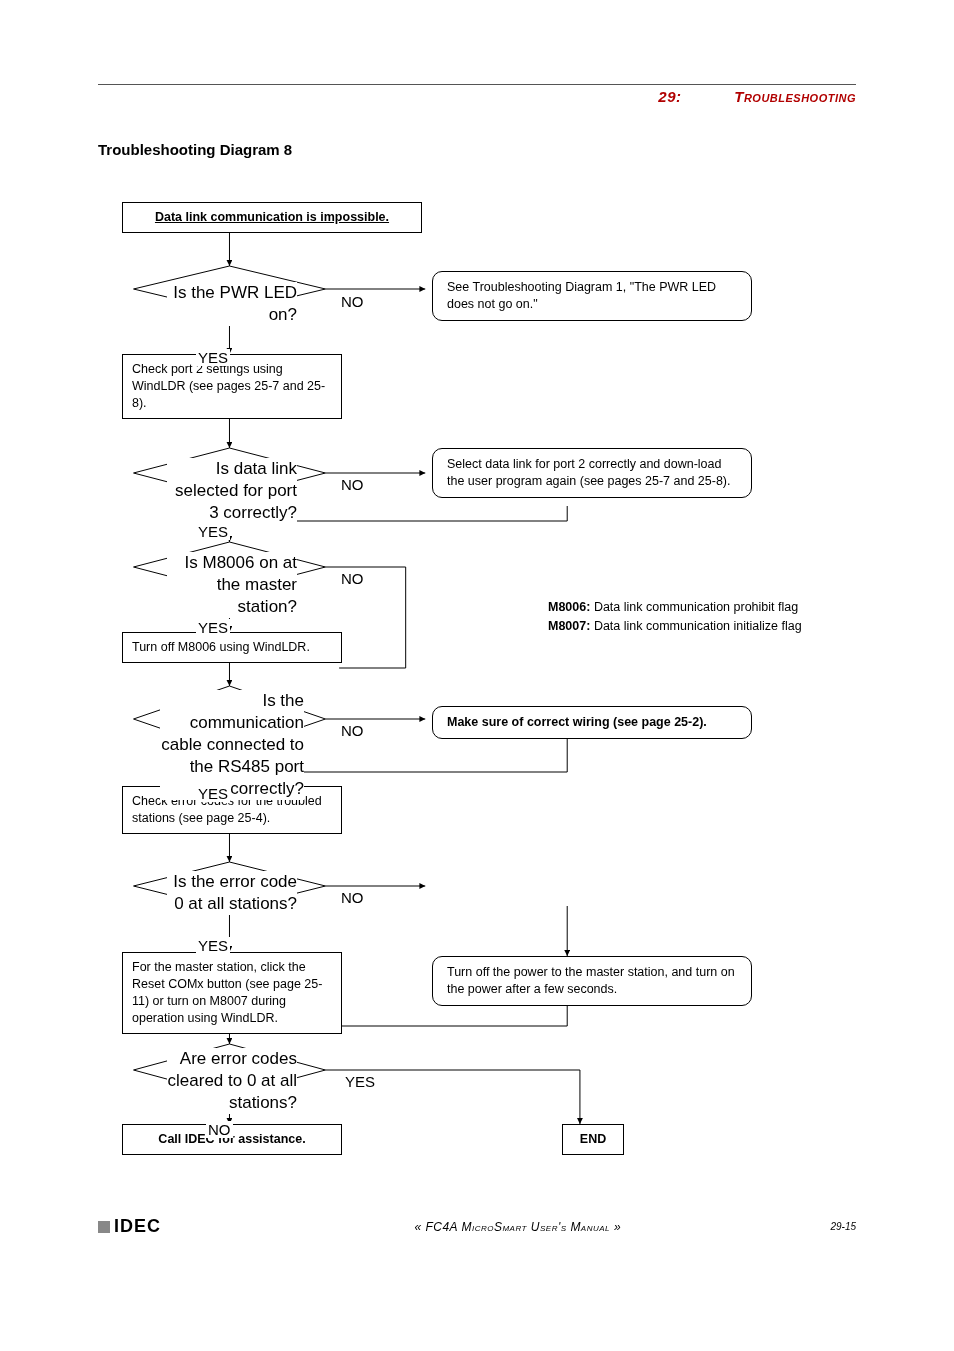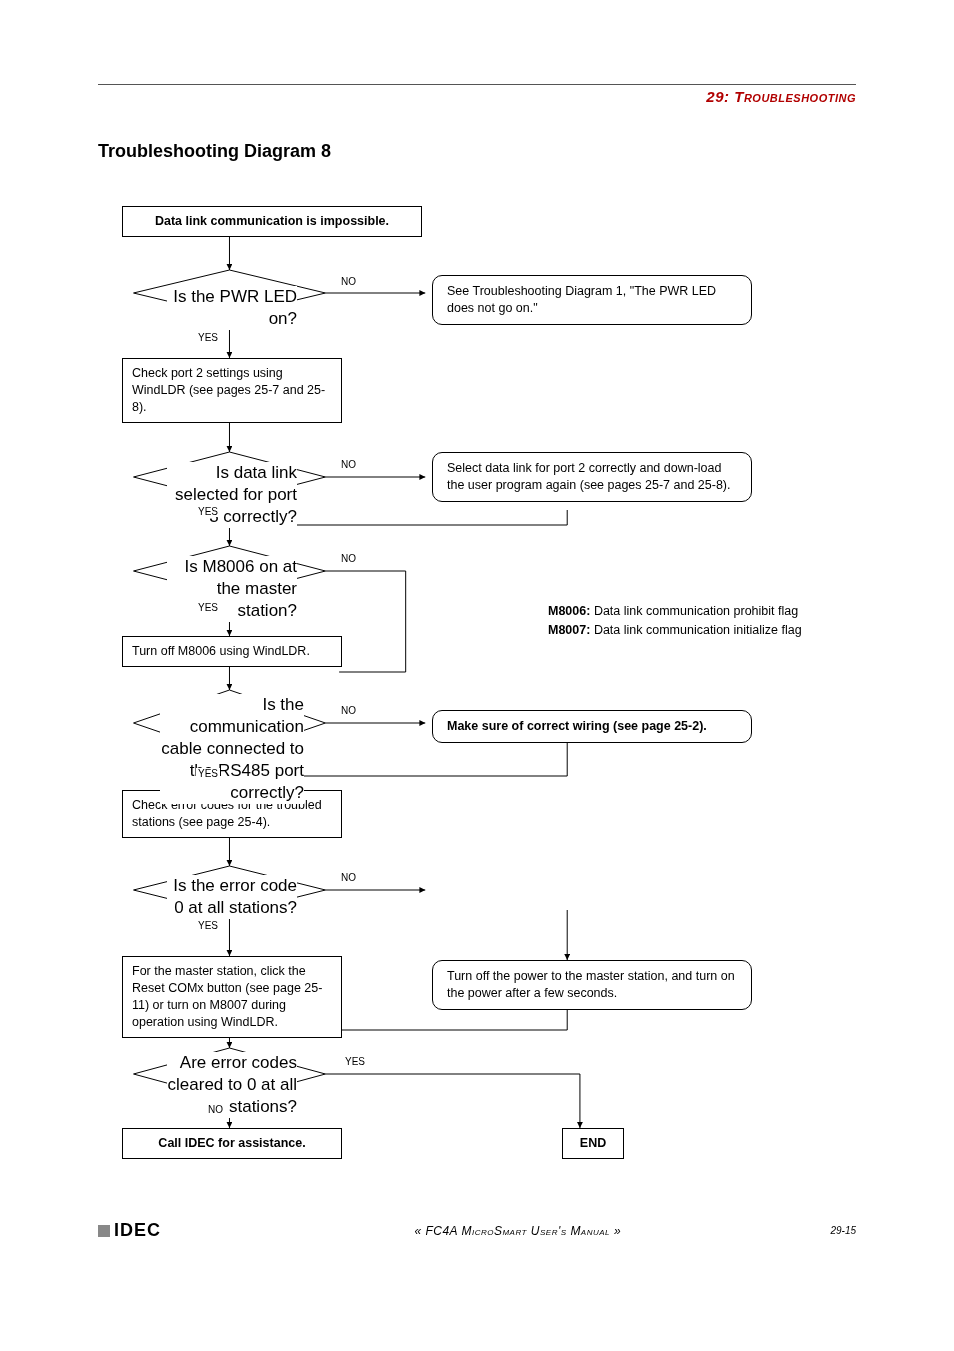--- a/index.html
+++ b/index.html
@@ -23,24 +23,24 @@
     text-align: right;
     font-style: italic;
     font-weight: bold;
     color: #b10000;
     font-size: 15px;
     letter-spacing: 0.5px;
     margin-bottom: 36px;
     margin-top: 3px;
   }
   .chapter-line .num { font-style: italic; }
-  .chapter-line .label { font-variant: small-caps; }
+  .chapter-line .label { font-variant: small-caps; margin-left: 48px; }
   .section-title {
     font-weight: bold;
-    font-size: 18px;
+    font-size: 15px;
     margin-bottom: 38px;
   }
   .diagram {
     position: relative;
     height: 1000px;
     margin-left: 14px;
   }
   .box, .bbox {
     position: absolute;
     border: 1px solid #000;
@@ -62,24 +62,25 @@
   .diamond {
     position: absolute;
     text-align: right;
     line-height: 1.3;
     font-size: 17px;
     z-index: 10;
     background: #fff;
   }
   .label-yes, .label-no {
     position: absolute;
-    font-size: 10px;
+    font-size: 15px;
     z-index: 15;
     background: #fff;
     padding: 0 2px;
+    margin-top: 21px;
   }
   .flag-note {
     position: absolute;
     font-size: 12.5px;
     line-height: 1.55;
   }
   .flag-note b { font-weight: bold; }
 
   svg.edges {
     position: absolute; left:0; top:0; width:100%; height:100%;
@@ -169,21 +170,21 @@
       <g fill="#fff" stroke="#000">
         <polygon points="120,70 218,93 120,116 22,93"></polygon>
         <polygon points="120,252 218,277 120,302 22,277"></polygon>
         <polygon points="120,346 218,371 120,396 22,371"></polygon>
         <polygon points="120,490 218,523 120,556 22,523"></polygon>
         <polygon points="120,666 218,690 120,714 22,690"></polygon>
         <polygon points="120,848 218,874 120,900 22,874"></polygon>
       </g>
     </svg>
 
-    <div class="bbox" style="left:10px; top:6px; width:280px;">Data link communication is impossible.</div>
+    <div class="bbox" style="left:10px; top:6px; width:280px;text-decoration:underline;">Data link communication is impossible.</div>
 
     <div class="diamond" style="left:55px; top:86px; width:130px;">Is the PWR LED on?</div>
     <div class="label-no" style="left:227px; top:76px;">NO</div>
     <div class="label-yes" style="left:84px; top:132px;">YES</div>
     <div class="rbox" style="left:320px; top:75px; width:290px;">See Troubleshooting Diagram 1, "The PWR LED does not go on."</div>
 
     <div class="box" style="left:10px; top:158px; width:200px;">Check port 2 settings using WindLDR (see pages 25-7 and 25-8).</div>
 
     <div class="diamond" style="left:55px; top:262px; width:130px;">Is data link selected for port 3 correctly?</div>
     <div class="label-no" style="left:227px; top:259px;">NO</div>

